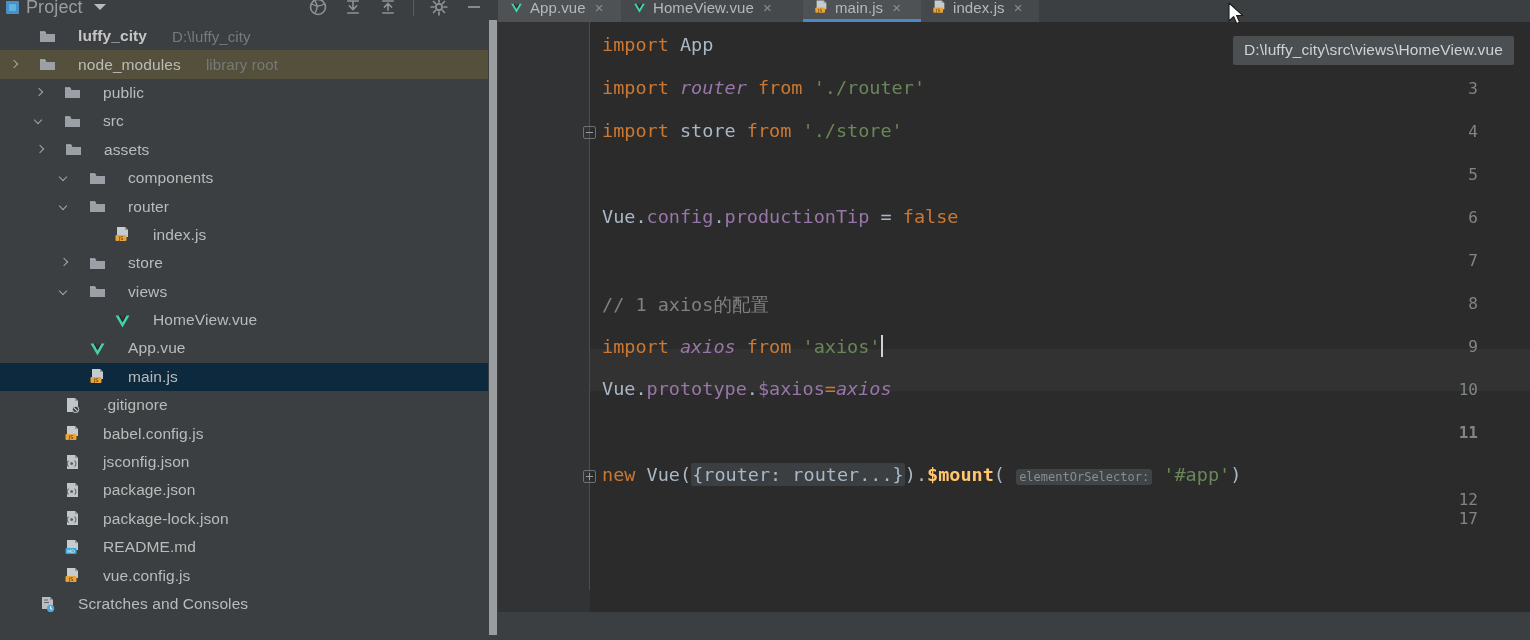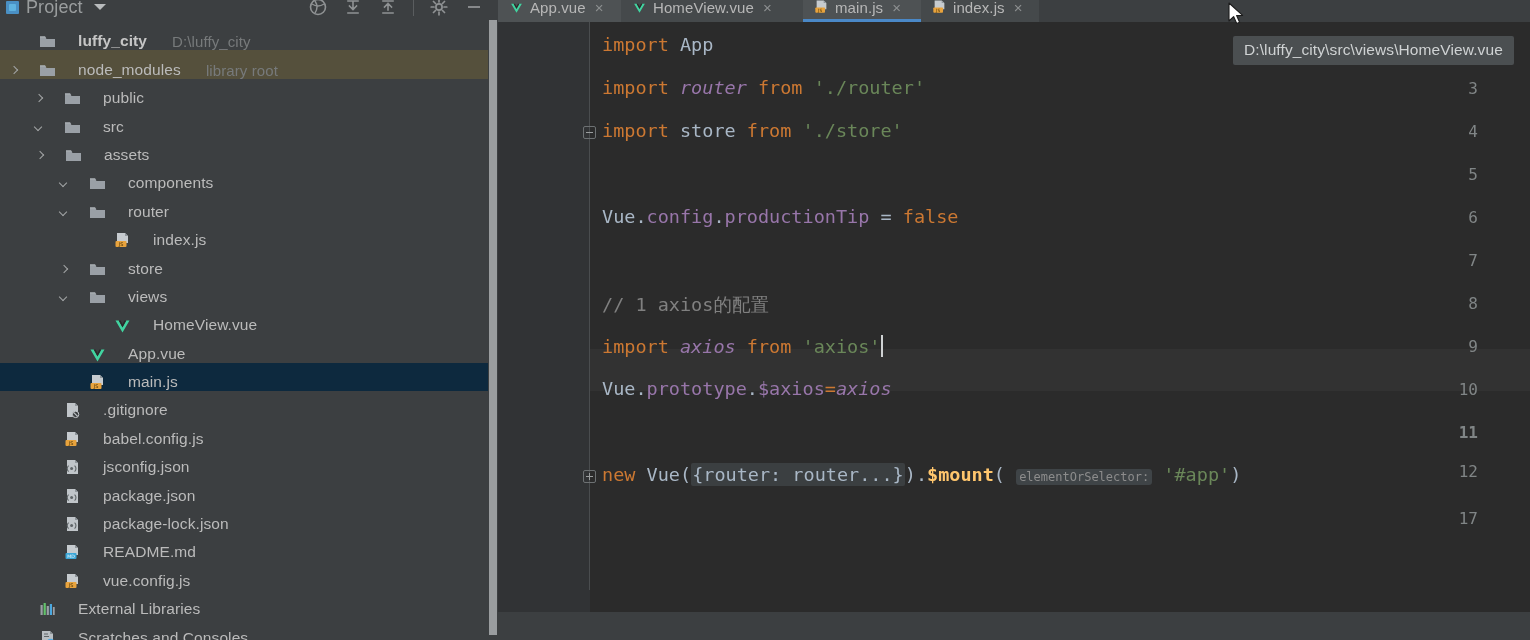--- a/index.html
+++ b/index.html
@@ -38,21 +38,21 @@
   }
   .th-right{margin-left:auto;display:flex;align-items:center;gap:15px;padding-right:8px;}
   .tb-ico{width:20px;height:20px;opacity:.72;display:block;}
   .tb-sep{width:1px;height:17px;background:#5a5d5f;}
 
   .tree{
     position:absolute;left:0;top:22px;width:498px;height:618px;
     overflow:hidden;background:#3c3f41;
   }
   .row{
-    height:28.4px;display:flex;align-items:flex-end;
+    height:28.4px;display:flex;align-items:center;
     padding-left:6px;box-sizing:border-box;white-space:nowrap;
     position:relative;
     gap:16px;
   }
   .row.sel{background:#0d293e;}
   .row.hov{background:#55503c;}
   .arrow{
     width:16px;height:16px;flex:0 0 16px;position:relative;margin-right:1px;
   }
   .arrow.r::before{
@@ -380,31 +380,20 @@
             <path d="M3 1 H11 L14 4 V11 H3 Z" fill="#c6cbcf"></path>
             <path d="M11 1 L14 4 H11 Z" fill="#8f969b"></path>
             <rect x="1.5" y="9" width="11" height="6" rx="1" fill="#e8a33d"></rect>
             <text x="7" y="13.9" font-size="5" fill="#4a3200" text-anchor="middle" font-family="DejaVu Sans">JS</text>
           </svg>
           <span class="lbl">vue.config.js</span>
         </div>
         <div class="row" style="padding-left: 6px;">
           <span class="arrow"></span>
           <svg class="ico" viewBox="0 0 17 17">
-            <rect x="1.5" y="4" width="2.2" height="10" fill="#9aa0a6"></rect>
-            <rect x="4.6" y="2" width="2.2" height="12" fill="#63c36b"></rect>
-            <rect x="7.7" y="5" width="2.2" height="9" fill="#9aa0a6"></rect>
-            <rect x="10.8" y="3" width="2.2" height="11" fill="#4aa8e0"></rect>
-            <rect x="13.9" y="6" width="1.8" height="8" fill="#9aa0a6"></rect>
-          </svg>
-          <span class="lbl">External Libraries</span>
-        </div>
-        <div class="row" style="padding-left: 6px;">
-          <span class="arrow"></span>
-          <svg class="ico" viewBox="0 0 17 17">
             <path d="M3 1 H11 L14 4 V13 H3 Z" fill="#b9bec2"></path>
             <path d="M11 1 L14 4 H11 Z" fill="#8a9195"></path>
             <path d="M5 4 L9 4 M5 6.5 L10 6.5" stroke="#5f6568" stroke-width="1"></path>
             <circle cx="11.6" cy="12.4" r="3.6" fill="#4aa8e0"></circle>
             <path d="M11.6 10.2 V12.4 L13.2 13.4" stroke="#ffffff" stroke-width="1.1" fill="none"></path>
           </svg>
           <span class="lbl">Scratches and Consoles</span>
         </div>
       </div>
 
@@ -465,21 +454,21 @@
       <div class="ln" style="top:14px;">2</div>
       <div class="ln" style="top:57px;">3</div>
       <div class="ln" style="top:100px;">4</div>
       <div class="ln" style="top:143px;">5</div>
       <div class="ln" style="top:186px;">6</div>
       <div class="ln" style="top:229px;">7</div>
       <div class="ln" style="top:272px;">8</div>
       <div class="ln" style="top:315px;">9</div>
       <div class="ln" style="top:358px;">10</div>
       <div class="ln" style="top:401px;font-weight:bold;">11</div>
-      <div class="ln" style="top:440px;">12</div>
+      <div class="ln" style="top:468px;">12</div>
       <div class="ln" style="top:487px;">17</div>
 
       <div class="fold" style="top:104px;"></div>
       <div class="fold plus" style="top:448px;"></div>
 
       <div class="cl" style="top:12px;"><span class="k">import</span> <span class="id">App</span></div>
 
       <div class="cl" style="top:55px;"><span class="k">import</span> <span class="purp">router</span> <span class="k">from</span> <span class="str">'./router'</span></div>
 
       <div class="cl" style="top:98px;"><span class="k">import</span> <span class="id">store</span> <span class="k">from</span> <span class="str">'./store'</span></div>

